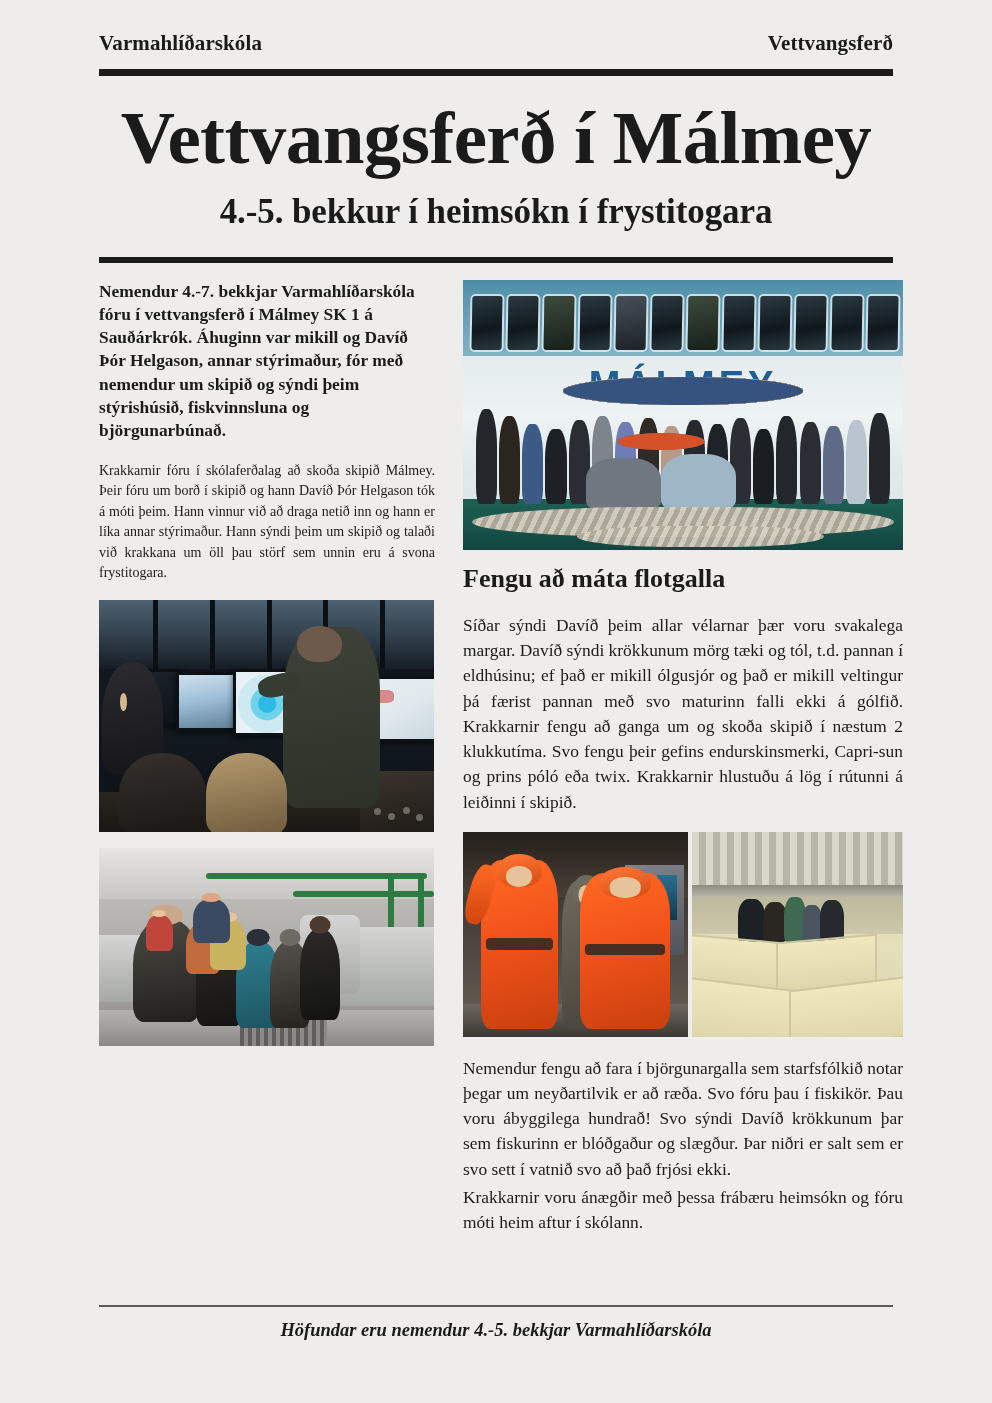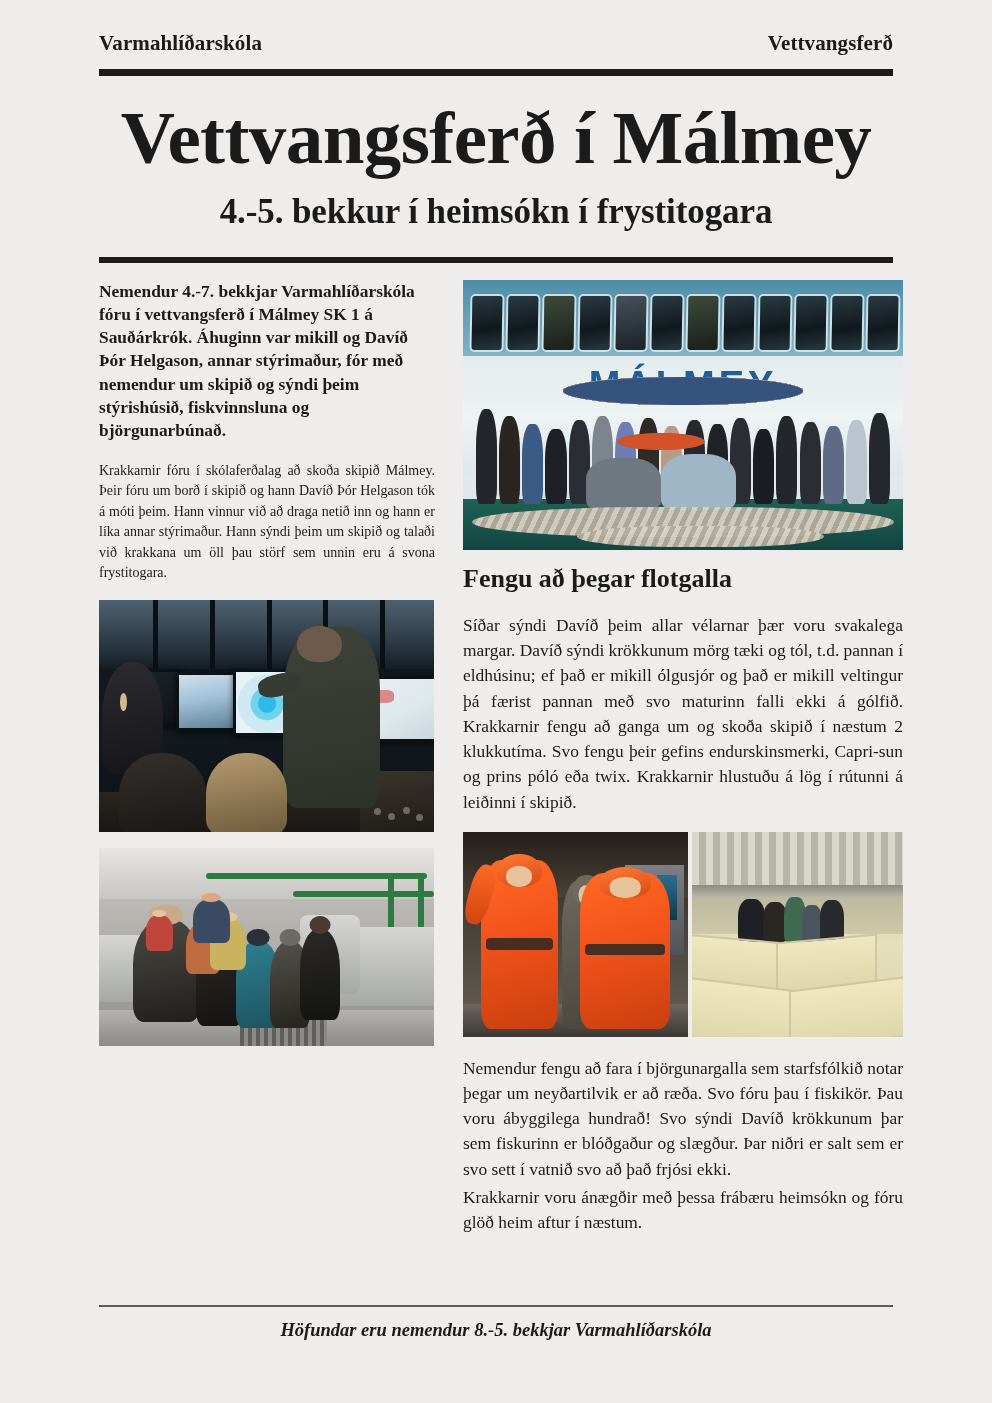--- a/index.html
+++ b/index.html
@@ -453,21 +453,21 @@
             <span class="kid" style="height:86%; background:#9fb6c6">
                 <i class="head" style="background:#d4512a"></i>
               </span>
           </div>
           <div class="rope"></div>
           <div class="rope r2"></div>
         </div>
 
       </div>
 
-      <h3 class="section-head">Fengu að þegar flotgalla</h3>
+      <h3 class="section-head">Fengu að máta flotgalla</h3>
 
       <p class="body">Síðar sýndi Davíð þeim allar vélarnar þær voru svakalega margar. Davíð sýndi krökkunum mörg tæki og tól, t.d. pannan í eldhúsinu; ef það er mikill ólgusjór og það er mikill veltingur þá færist pannan með svo maturinn falli ekki á gólfið. Krakkarnir fengu að ganga um og skoða skipið í næstum 2 klukkutíma. Svo fengu þeir gefins endurskinsmerki, Capri-sun og prins póló eða twix. Krakkarnir hlustuðu á lög í rútunni á leiðinni í skipið.</p>
 
       <div class="pair">
 
         <div class="photo ph-suits">
           <div class="sc-suit">
             <div class="bg-top"></div>
             <div class="cabinet"></div>
             <div class="cab-scr"></div>
@@ -507,22 +507,22 @@
             <div class="tank t2"></div>
             <div class="tank t3"></div>
             <div class="tank t4"></div>
           </div>
 
         </div>
 
       </div>
 
       <p class="body">Nemendur fengu að fara í björgunargalla sem starfsfólkið notar þegar um neyðartilvik er að ræða. Svo fóru þau í fiskikör. Þau voru ábyggilega hundrað! Svo sýndi Davíð krökkunum þar sem fiskurinn er blóðgaður og slægður. Þar niðri er salt sem er svo sett í vatnið svo að það frjósi ekki.</p>
-      <p class="body tight">Krakkarnir voru ánægðir með þessa frábæru heimsókn og fóru glöð heim aftur í næstum.</p>
+      <p class="body tight">Krakkarnir voru ánægðir með þessa frábæru heimsókn og fóru móti heim aftur í skólann.</p>
 
     </div>
 
   </div>
 
   <div class="rule-bottom"></div>
-  <div class="footer">Höfundar eru nemendur 8.-5. bekkjar Varmahlíðarskóla</div>
+  <div class="footer">Höfundar eru nemendur 4.-5. bekkjar Varmahlíðarskóla</div>
 
 </div>
 
 </body></html>

